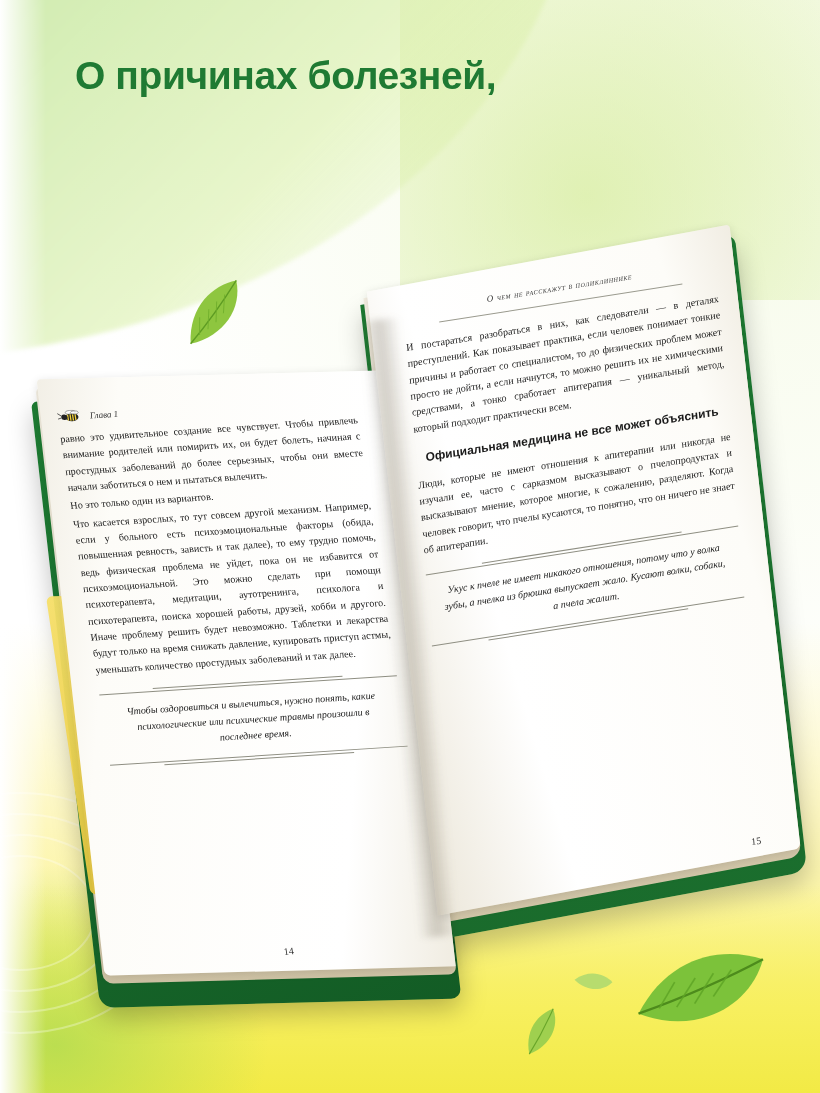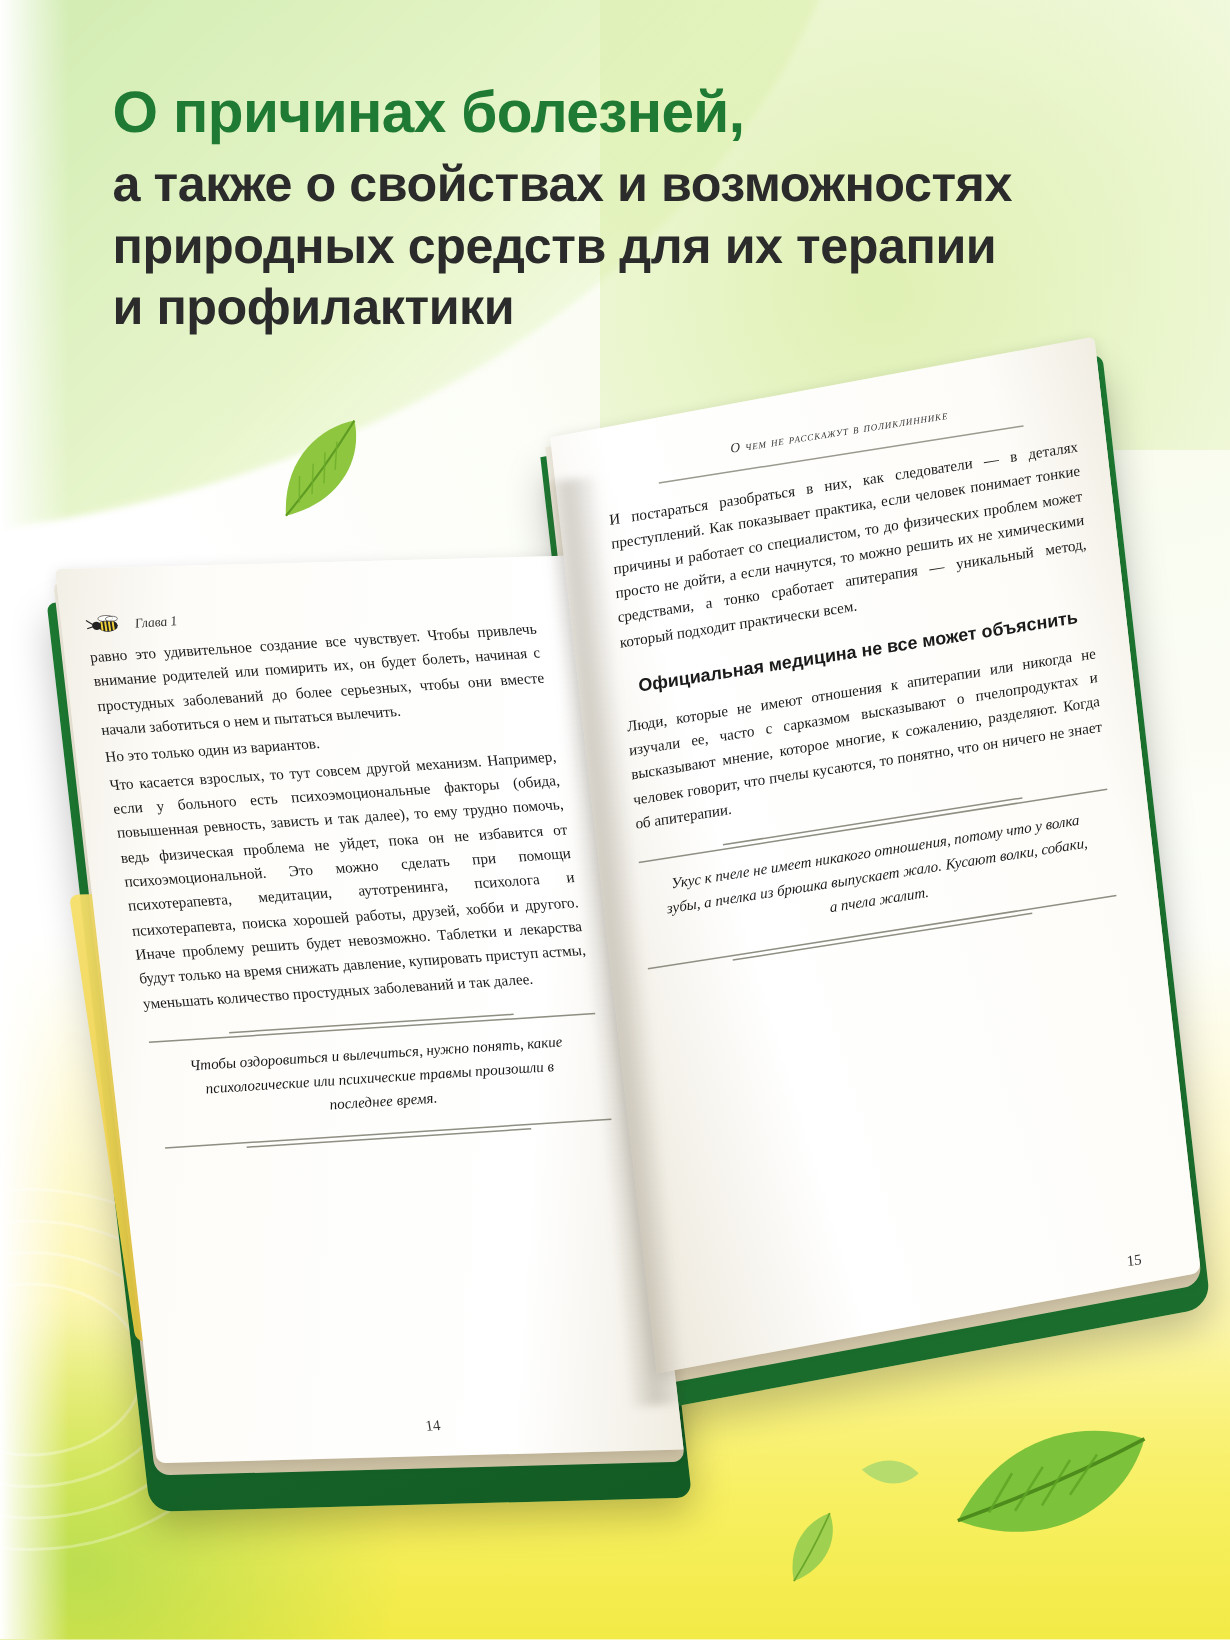--- a/index.html
+++ b/index.html
@@ -270,25 +270,20 @@
   <g fill="none" stroke="#ffffff" stroke-width="2" opacity="0.85">
     <ellipse cx="150" cy="150" rx="150" ry="120"></ellipse>
     <ellipse cx="150" cy="150" rx="125" ry="99"></ellipse>
     <ellipse cx="150" cy="150" rx="100" ry="78"></ellipse>
     <ellipse cx="150" cy="150" rx="75" ry="57"></ellipse>
   </g>
 </svg>
 
 <div id="headline" data-interactable="false">
   <div class="line1" data-interactable="false">О причинах болезней,</div>
-  <div class="rest">
-    <div data-interactable="false">а также о свойствах и возможностях</div>
-    <div data-interactable="false">природных средств для их терапии</div>
-    <div data-interactable="false">и профилактики</div>
-  </div>
 </div>
 
 <div id="book-wrap" data-interactable="false">
   <div id="book" data-interactable="false">
 
     <div id="cover-left" class="cover" data-interactable="false"></div>
     <div id="cover-right" class="cover" data-interactable="false"></div>
 
     <div id="edge-left" data-interactable="false"></div>
     <div id="edge-left-yellow" data-interactable="false"></div>

